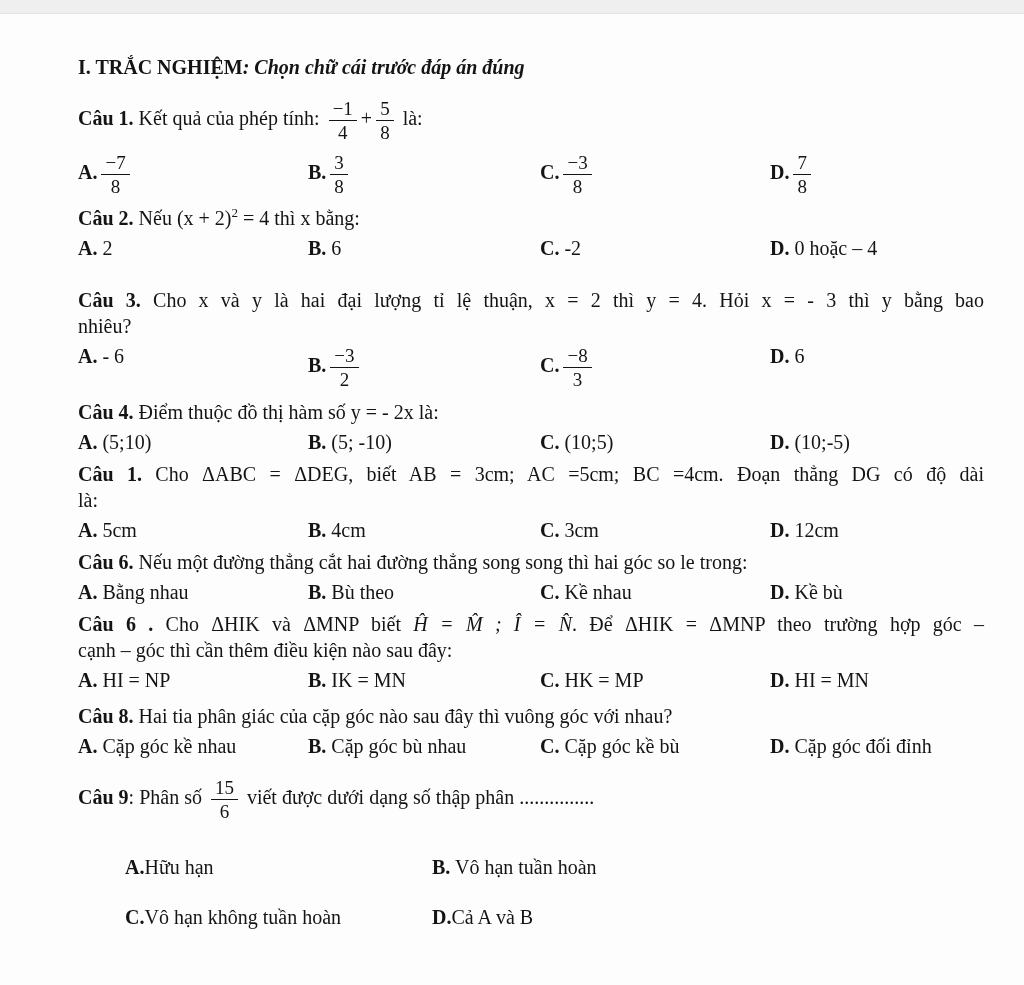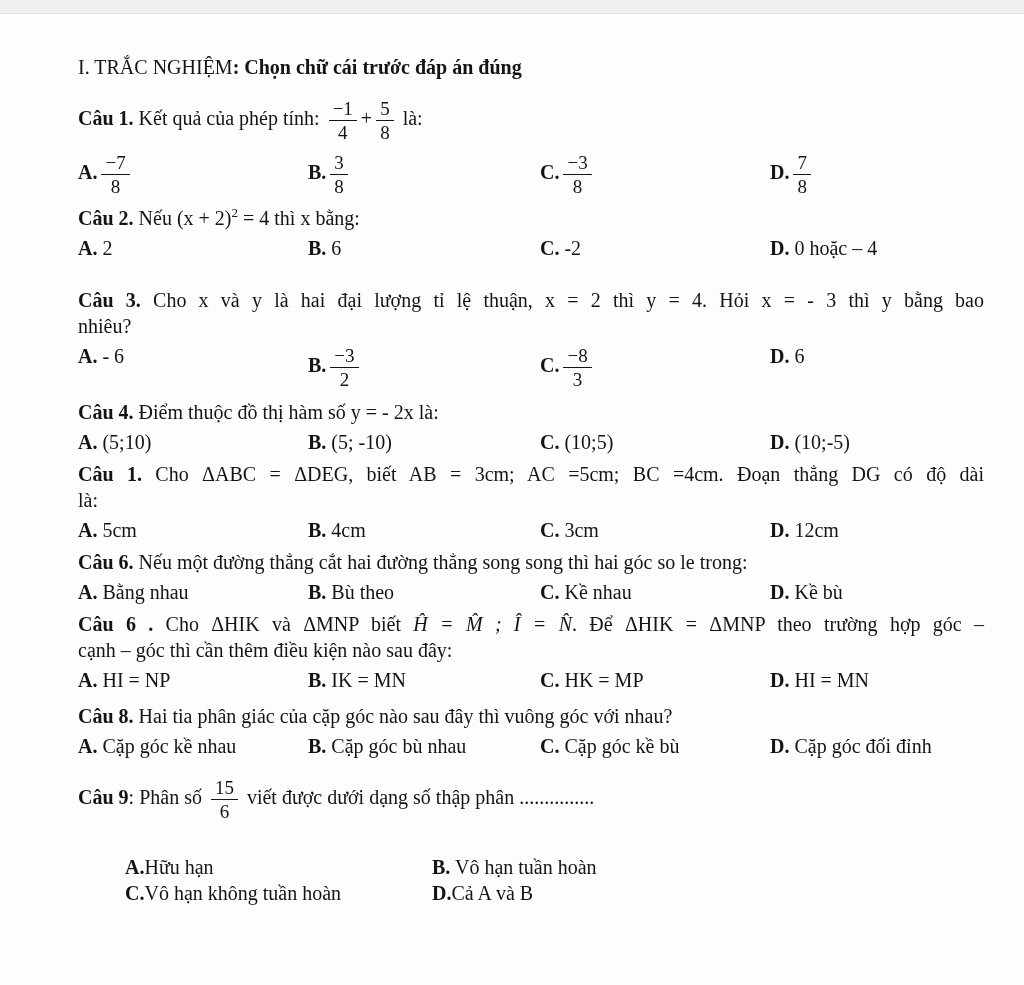--- a/index.html
+++ b/index.html
@@ -15,22 +15,22 @@
     width: 100%; height: 14px;
     background: #f0eff0;
     border-bottom: 1px solid #e3e3e3;
   }
   .content {
     padding: 40px 40px 0 78px;
     font-size: 20px;
     line-height: 1.3;
   }
   .heading { margin-bottom: 16px; }
-  .heading .h-bold { font-weight: normal; }
-  .heading .h-italic { font-weight: bold; }
+  .heading .h-bold { font-weight: bold; }
+  .heading .h-italic { font-weight: bold; font-style: italic; }
 
   .q-label { font-weight: bold; }
   .opt-label { font-weight: bold; }
 
   .stmt { margin-bottom: 4px; }
 
   .frac {
     display: inline-block;
     text-align: center;
     vertical-align: middle;
@@ -60,20 +60,21 @@
   .math-italic { font-style: italic; }
 
   .mb6  { margin-bottom: 6px; }
   .mb10 { margin-bottom: 10px; }
   .mb16 { margin-bottom: 16px; }
   .mb34 { margin-bottom: 26px; }
 
   .q9-opts {
     display: grid;
     grid-template-columns: 307px auto;
+    row-gap: 24px;
     margin-left: 47px;
     margin-top: 30px;
   }
 </style>
 </head>
 <body>
 
 <div class="top-bar"></div>
 
 <div class="content">

